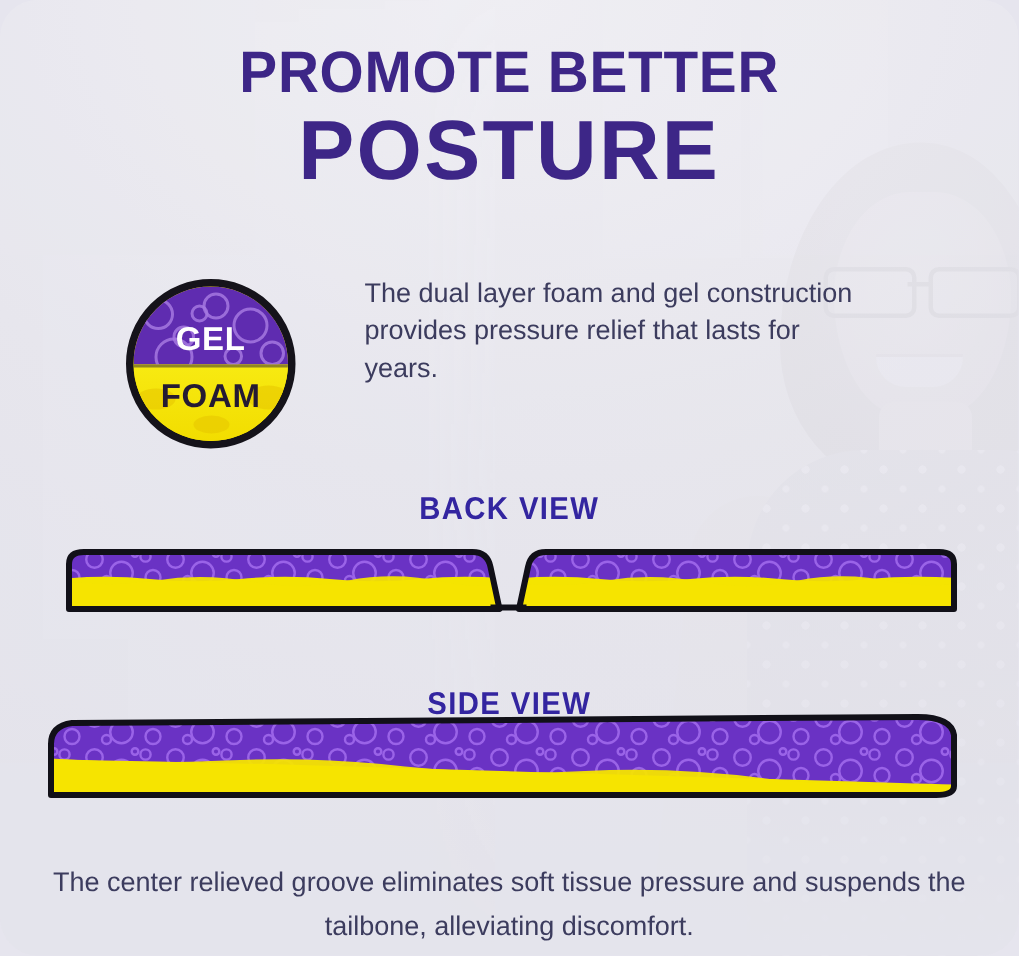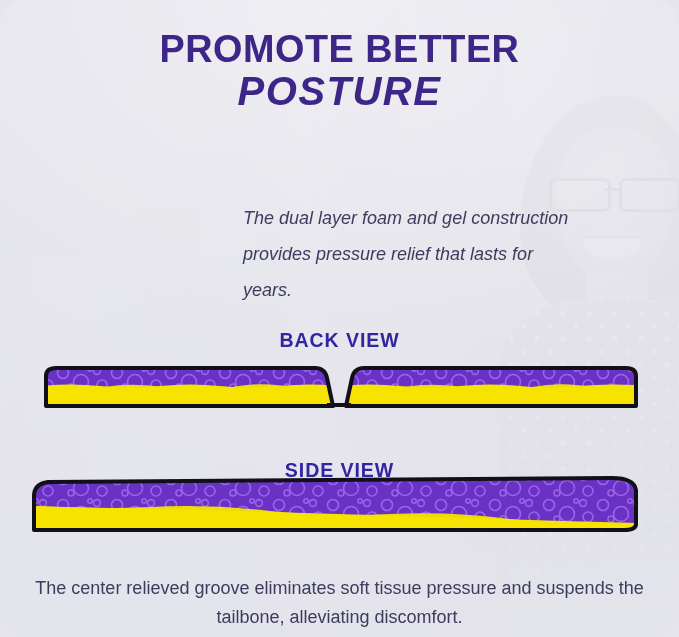--- a/index.html
+++ b/index.html
@@ -114,24 +114,23 @@
 
   
   .title-wrap{position:absolute;left:0;top:28px;width:679px;text-align:center;}
   .title1{
     font-size:39px;font-weight:700;letter-spacing:.5px;
     color:#3d2687;line-height:1.06;
     font-family:"Liberation Sans", sans-serif;
     transform:scaleX(.97);
   }
   .title2{
-    font-size:40px;font-weight:700;letter-spacing:1.5px;
+    font-size:56px;font-weight:700;letter-spacing:1.5px;
     color:#3d2687;line-height:1.02;margin-top:2px;
     font-family:"Liberation Sans", sans-serif;
-    font-style:italic;
   }
 
   
   .badge{
     position:absolute;left:84px;top:186px;width:113px;height:113px;
     border-radius:50%;
     border:5px solid #15131a;
     box-sizing:border-box;
     overflow:hidden;
     background:#f4e400;
@@ -155,24 +154,23 @@
     font-weight:700;font-family:"Liberation Sans", sans-serif;
   }
   .badge .gel{top:22px;font-size:22px;color:#ffffff;letter-spacing:.5px;}
   .badge .foam{top:60px;font-size:22px;color:#241a33;letter-spacing:.5px;}
   .badge .divider{
     position:absolute;left:0;top:50%;width:100%;height:2px;background:#2a2233;opacity:.5;
   }
 
   
   .intro{
-    position:absolute;left:243px;top:200px;width:330px;
-    font-size:18px;line-height:36px;color:#3c3c5e;
-    font-family:"Liberation Sans", sans-serif;
-    font-style:italic;
+    position:absolute;left:243px;top:183px;width:330px;
+    font-size:18px;line-height:25px;color:#3c3c5e;
+    font-family:"Liberation Sans", sans-serif;
   }
 
   
   .view-label{
     position:absolute;width:679px;left:0;text-align:center;
     font-size:21px;font-weight:700;letter-spacing:1px;
     color:#3325a0;
     font-family:"Liberation Sans", sans-serif;
     transform:scaleX(.93);
   }
@@ -213,20 +211,41 @@
     <div class="dots"></div>
     <div class="veil"></div>
     <div class="veil2"></div>
   </div>
 
   <div class="title-wrap">
     <div class="title1">PROMOTE BETTER</div>
     <div class="title2">POSTURE</div>
   </div>
 
+  <div class="badge">
+    <div class="top">
+      <div class="bub" style="left:6px;top:8px;width:17px;height:17px;"></div>
+      <div class="bub" style="left:26px;top:26px;width:11px;height:11px;"></div>
+      <div class="bub" style="left:14px;top:34px;width:22px;height:22px;"></div>
+      <div class="bub" style="left:46px;top:4px;width:14px;height:14px;"></div>
+      <div class="bub" style="left:66px;top:14px;width:20px;height:20px;"></div>
+      <div class="bub" style="left:84px;top:36px;width:13px;height:13px;"></div>
+      <div class="bub" style="left:60px;top:40px;width:9px;height:9px;"></div>
+      <div class="bub" style="left:92px;top:6px;width:10px;height:10px;"></div>
+      <div class="bub" style="left:38px;top:12px;width:8px;height:8px;"></div>
+    </div>
+    <div class="bot">
+      <div class="blob" style="left:2px;top:16px;width:26px;height:14px;"></div>
+      <div class="blob" style="left:76px;top:14px;width:28px;height:16px;"></div>
+      <div class="blob" style="left:40px;top:34px;width:24px;height:12px;"></div>
+    </div>
+    <div class="divider"></div>
+    <div class="txt gel">GEL</div>
+    <div class="txt foam">FOAM</div>
+  </div>
 
   <div class="intro">The dual layer foam and gel construction provides pressure relief that lasts for years.</div>
 
   <div class="view-label" id="back-label">BACK VIEW</div>
 
   <svg class="diagram" id="back-view" viewBox="0 0 679 54">
     <defs>
       <clipPath id="clipLeft">
         <path d="M46,10 Q46,2 56,2 L315,2 Q325,2 327,12 L333,40 L46,40 Z"></path>
       </clipPath>

